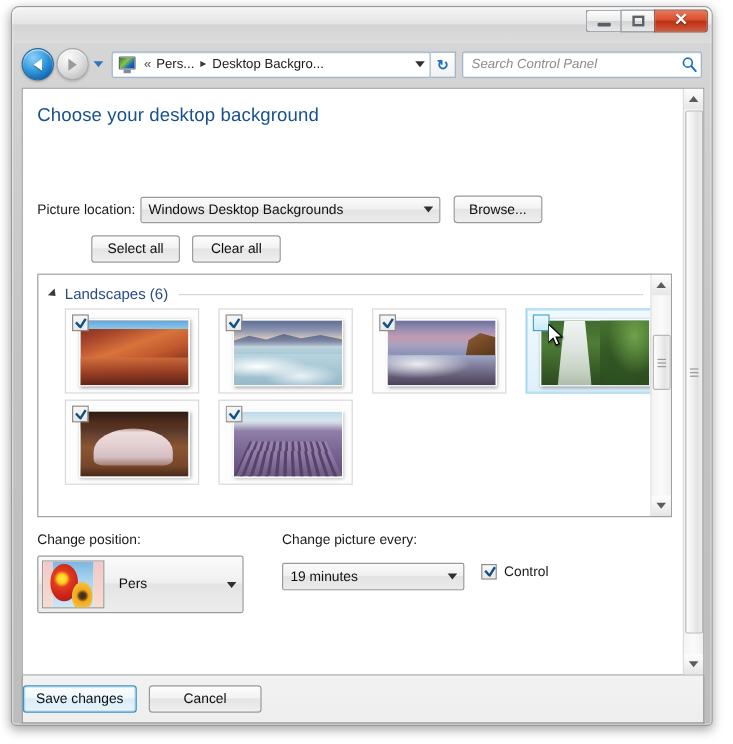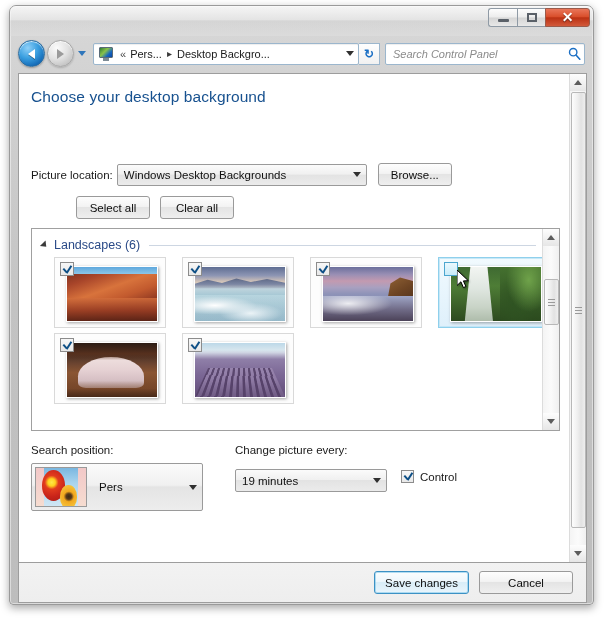--- a/index.html
+++ b/index.html
@@ -464,21 +464,21 @@
     display: flex; align-items: center; justify-content: center;
   }
 
   
   .footer {
     position: absolute; left: 8px; top: 557px;
     width: 569px; height: 40px;
     background: linear-gradient(to bottom, #f2f2f2 0%, #eeeeee 100%);
     border: 1px solid #9d9d9d; border-top: none;
     box-sizing: border-box;
-    display: flex; align-items: center; justify-content: flex-end;
+    display: flex; align-items: center; 
     gap: 10px; padding-right: 13px;
   }
   .btn-default {
     border: 1px solid #3c91c4;
     background: linear-gradient(to bottom, #fbfdfe 0%, #eef7fc 45%, #d9edf8 50%, #e9f5fc 100%);
     box-shadow: 0 0 0 1px rgba(120,195,232,0.55) inset;
   }
   .btn-wide { min-width: 94px; }
 </style>
 </head>
@@ -634,21 +634,21 @@
                 <i></i>
               </span>
           </div>
           <div class="sb-btn sb-down">
               <span class="tri-sb-down"></span>
             </div>
         </div>
       </div>
 
       <div class="row-pos-labels">
-        <span class="lbl" style="position:absolute;left:0;top:0;">Search position:</span>
+        <span class="lbl" style="position:absolute;left:0;top:0;">Change position:</span>
         <span class="lbl" style="position:absolute;left:204px;top:0;">Change picture every:</span>
       </div>
 
       <div class="pos-combo">
         <div class="pos-thumb">
           <div class="band-l"></div>
             <div class="scene sc-flowers"></div>
             <div class="band-r"></div>
         </div>
         <span class="pos-text">Pers</span>

